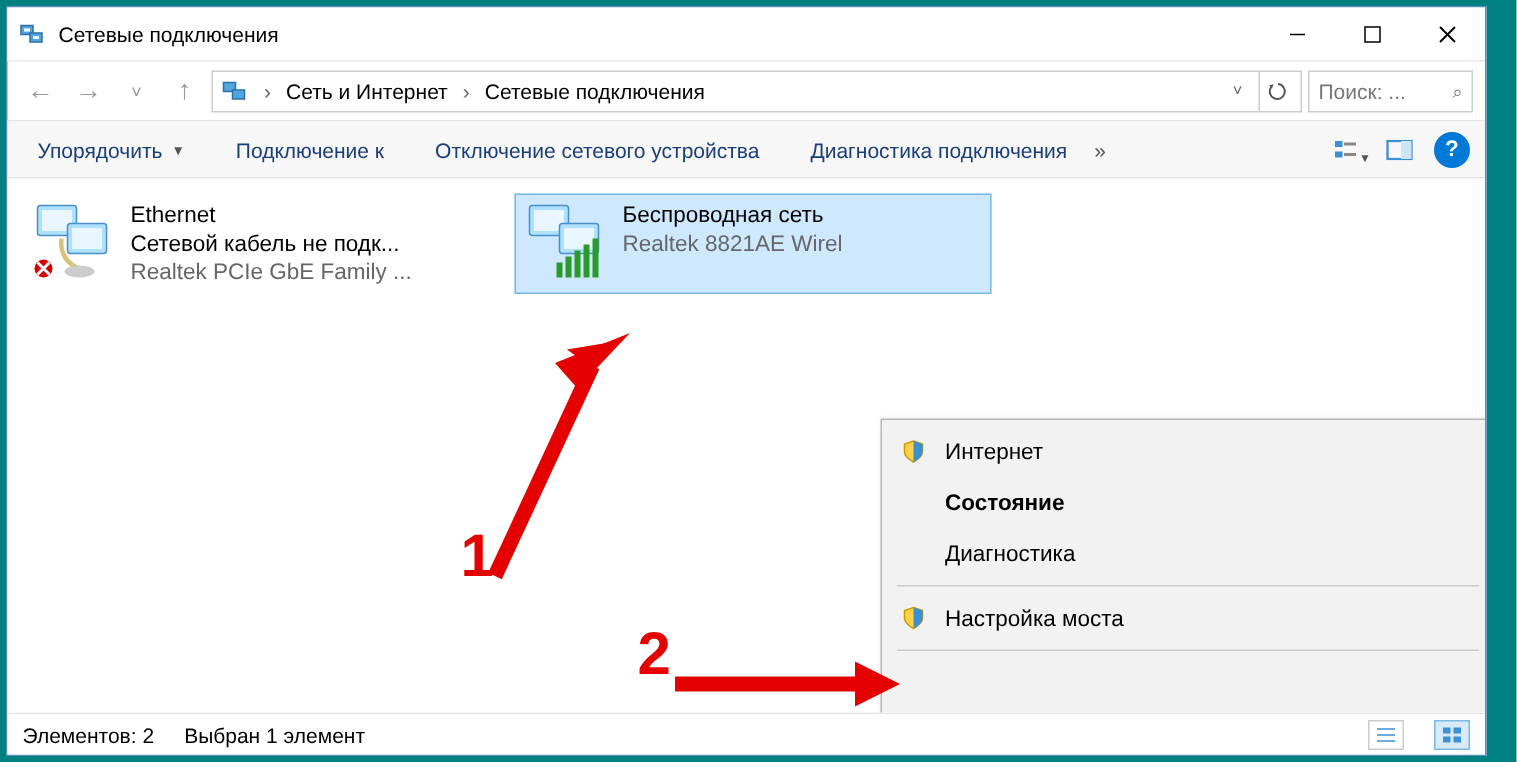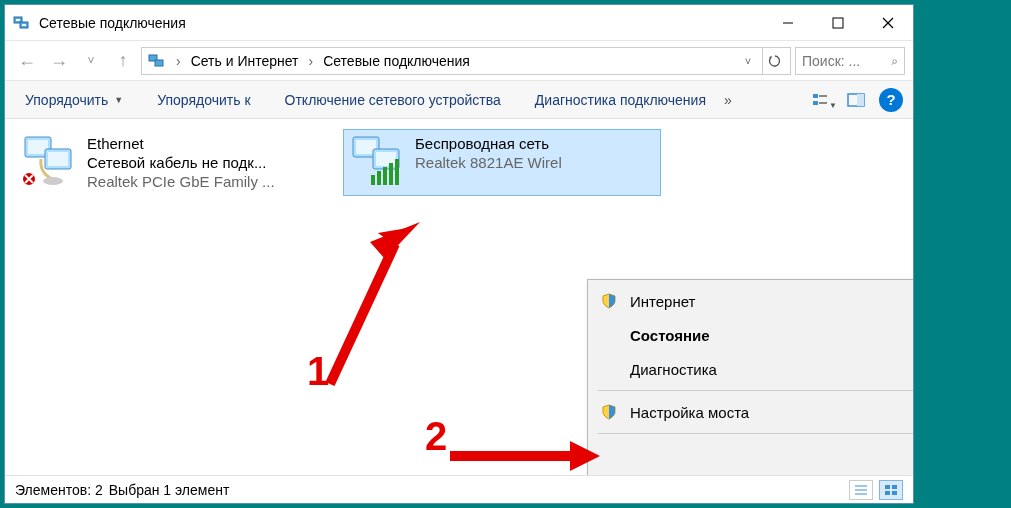--- a/index.html
+++ b/index.html
@@ -4,21 +4,21 @@
 <style>
   * { box-sizing: border-box; }
   body {
     margin: 0;
     font-family: "Segoe UI", Tahoma, sans-serif;
     font-size: 13px;
     background: #008080;
     padding: 4px;
   }
   .window {
-    width: 910px;
+    width: 987px;
     height: 500px;
     background: #fff;
     border: 1px solid #5a8fb8;
     display: flex;
     flex-direction: column;
     position: relative;
   }
   
   .titlebar {
     height: 36px;
@@ -157,21 +157,21 @@
   .context-menu .msep { height:1px; background:#ccc; margin:4px 8px;}
   
   .statusbar {
     height: 28px;
     border-top: 1px solid #e1e1e1;
     display:flex;
     align-items:center;
     padding: 0 10px;
     font-size: 14px;
     background:#fff;
-    gap: 6px;
+    gap: 20px;
   }
   .statusbar .spacer{flex:1;}
   .statusbar .viewbtn{width:24px;height:20px;border:1px solid #ccc;display:flex;align-items:center;justify-content:center;font-size:11px;}
   .statusbar .viewbtn.active{background:#d8eaf9;border-color:#7ab8e6;}
   
   .annotation {
     position:absolute;
     pointer-events:none;
   }
   .big-num {
@@ -247,21 +247,21 @@
     </div>
   </div>
 
   <div class="cmdbar">
     <div class="cmd">
       <span>Упорядочить</span>
       <span class="drop">▼</span>
     </div>
     <div class="sep-gap"></div>
     <div class="cmd">
-      <span>Упорядочить к</span>
+      <span>Подключение к</span>
     </div>
     <div class="sep-gap"></div>
     <div class="cmd">
       <span>Отключение сетевого устройства</span>
     </div>
     <div class="sep-gap"></div>
     <div class="cmd">
       <span>Диагностика подключения</span>
     </div>
     <div class="overflow">»</div>

